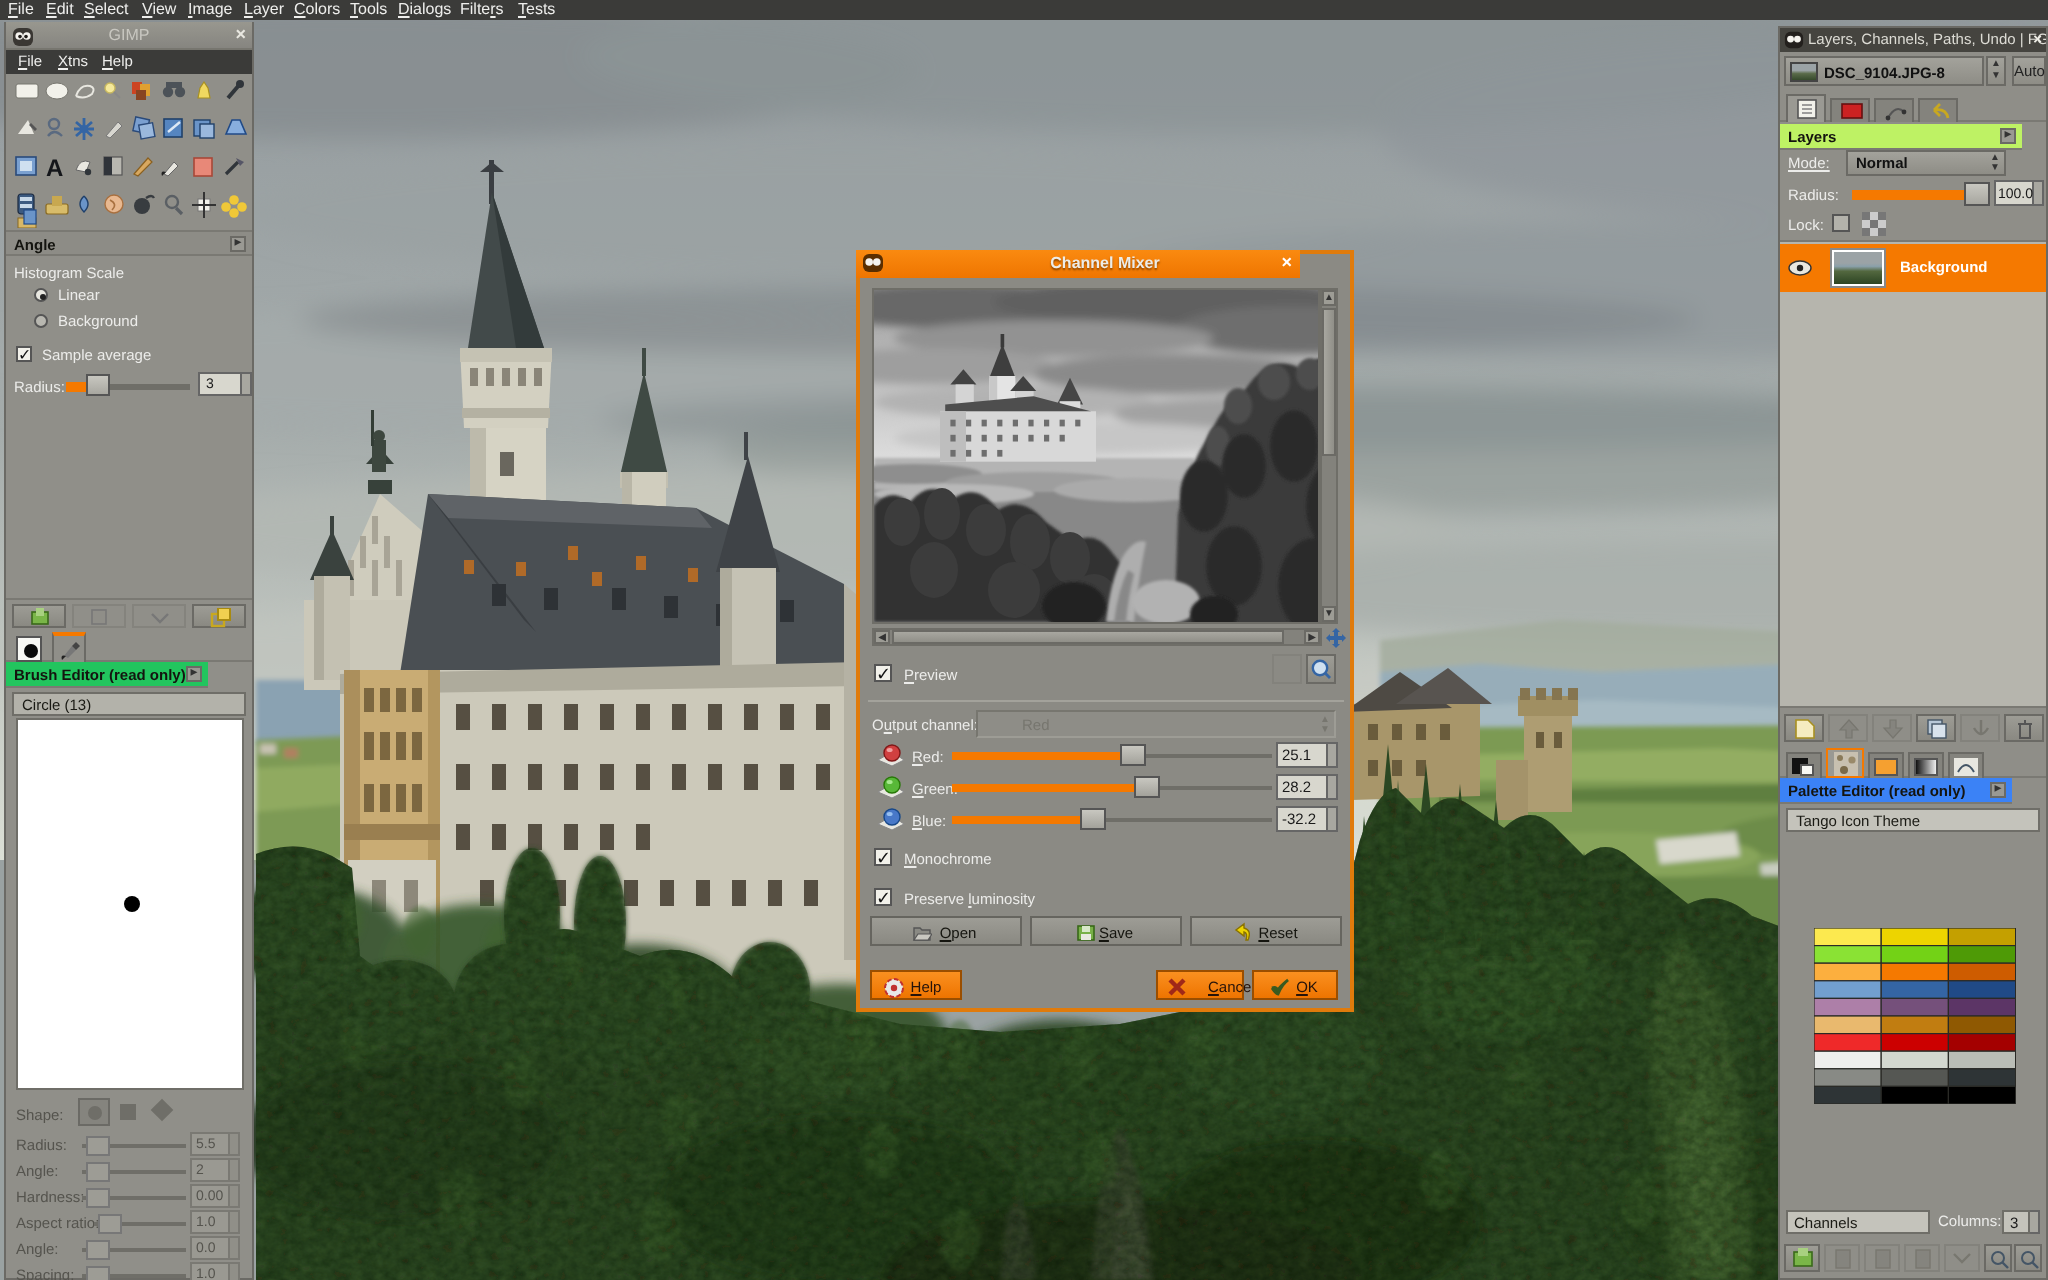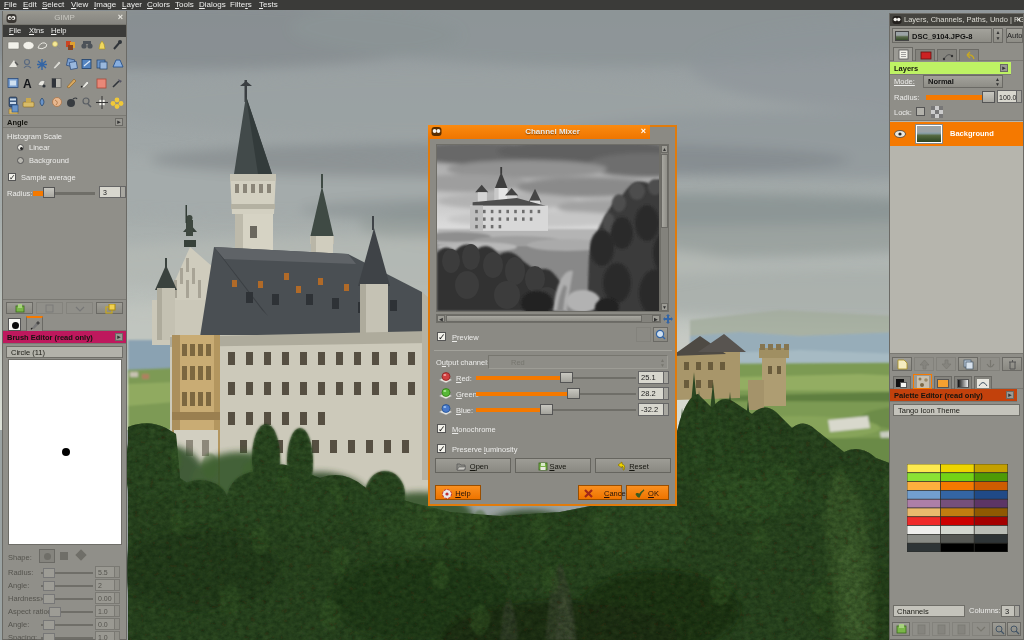--- a/index.html
+++ b/index.html
@@ -575,26 +575,26 @@
   <div class="abs" style="left:5px;top:2px;width:13px;height:13px;background:#f8f8f4;border:1px solid #555;">
           <div style="position:absolute;left:2.5px;top:2.5px;width:7px;height:7px;border-radius:50%;background:#0a0a0a"></div>
         </div>
   <div class="abs" style="left:23px;top:0px;width:17px;height:15px;background:#908f89;border:1px solid #6b6a65;border-top:2px solid #f57900;border-bottom:0;"><svg width="12" height="11" style="margin:1px 2px">
             <path d="M3,9 L7,4 L9,6 L5,10 Z" fill="#777"></path>
             <path d="M2,11 Q1,8 4,9 Z" fill="#222"></path>
             <path d="M7,4 L9,2 L11,4 L9,6 Z" fill="#444"></path>
           </svg></div>
  </div>
 
- <div class="abs" style="top:320px;left:0;width:123px;height:13px;background:#be185d;border-bottom:1px solid #7a7973;">
+ <div class="abs" style="top:320px;left:0;width:101px;height:13px;background:#22c55e;border-bottom:1px solid #7a7973;">
   <b style="position:absolute;left:4px;top:2px;color:#14140f">Brush Editor (read only)</b>
   <div class="abs" style="right:3px;top:2px;width:8px;height:8px;border:1px solid #6b6a65;background:#9a9993;font-size:7px;line-height:6px;text-align:center;color:#333">▸</div>
  </div>
 
- <div class="abs" style="top:335px;left:3px;width:117px;height:12px;background:#b3b2aa;border:1px solid #6f6e68;color:#1a1a14;line-height:11px;padding-left:4px;">Circle (11)</div>
+ <div class="abs" style="top:335px;left:3px;width:117px;height:12px;background:#b3b2aa;border:1px solid #6f6e68;color:#1a1a14;line-height:11px;padding-left:4px;">Circle (13)</div>
 
  <div class="abs" style="top:348px;left:5px;width:114px;height:186px;background:#ffffff;border:1px solid #6f6e68;">
   <div class="abs" style="left:53px;top:88px;width:8px;height:8px;border-radius:50%;background:#000;"></div>
  </div>
 
  <div class="abs" id="brushsliders" style="top:538px;left:0;width:123px;height:90px;color:#55544e;">
   <div class="abs" style="left:5px;top:4px;">Shape:</div>
   <div class="abs" style="left:36px;top:0px;width:16px;height:14px;background:#85847e;border:1px solid #6b6a65;">
           <div style="position:absolute;left:4px;top:3px;width:7px;height:7px;border-radius:50%;background:#6f6e68"></div>
         </div>
@@ -758,21 +758,21 @@
         </div>
   <div class="abs" style="left:64px;top:2px;width:18px;height:13px;background:#84837d;border:1px solid #6b6a65;border-bottom:0;">
           <div style="position:absolute;left:2px;top:2px;width:12px;height:9px;background:linear-gradient(90deg,#111,#eee);border:1px solid #555"></div>
         </div>
   <div class="abs" style="left:84px;top:2px;width:18px;height:13px;background:#84837d;border:1px solid #6b6a65;border-bottom:0;"><svg width="12" height="9" style="margin:2px 2px">
             <rect x="0" y="0" width="12" height="9" fill="#e8e7e0"></rect>
             <path d="M2,7 Q6,0 10,7" fill="none" stroke="#456" stroke-width="1"></path>
           </svg></div>
  </div>
 
- <div class="abs" style="top:375px;left:0;width:127px;height:13px;background:#c2410c;border-bottom:1px solid #7a7973;">
+ <div class="abs" style="top:375px;left:0;width:116px;height:13px;background:#3b82f6;border-bottom:1px solid #7a7973;">
   <b style="position:absolute;left:4px;top:2px;color:#14140f">Palette Editor (read only)</b>
   <div class="abs" style="right:3px;top:2px;width:8px;height:8px;border:1px solid #6b6a65;background:#9a9993;font-size:7px;line-height:6px;text-align:center;color:#333">▸</div>
  </div>
 
  <div class="abs" style="top:390px;left:3px;width:127px;height:12px;background:#c4c3bb;border:1px solid #6f6e68;color:#1a1a14;line-height:11px;padding-left:4px;">Tango Icon Theme</div>
 
  <div class="abs" style="top:404px;left:2px;width:129px;height:186px;background:#8f8e88;">
   <svg class="abs" style="left:15px;top:46px" width="101" height="88" viewBox="0 0 101 88">
    <g stroke="#2a2a26" stroke-width="0.6">
     <rect x="0" y="0" width="33.6" height="8.8" fill="#fce94f"></rect>

